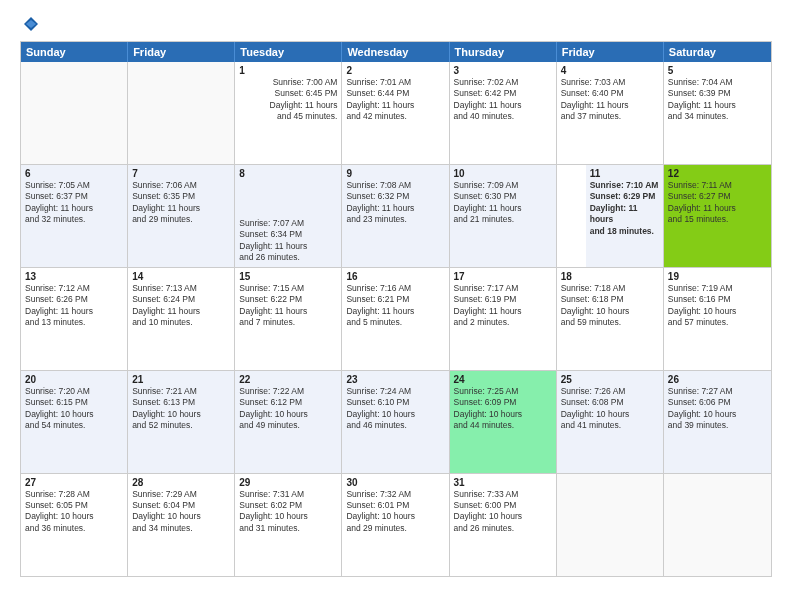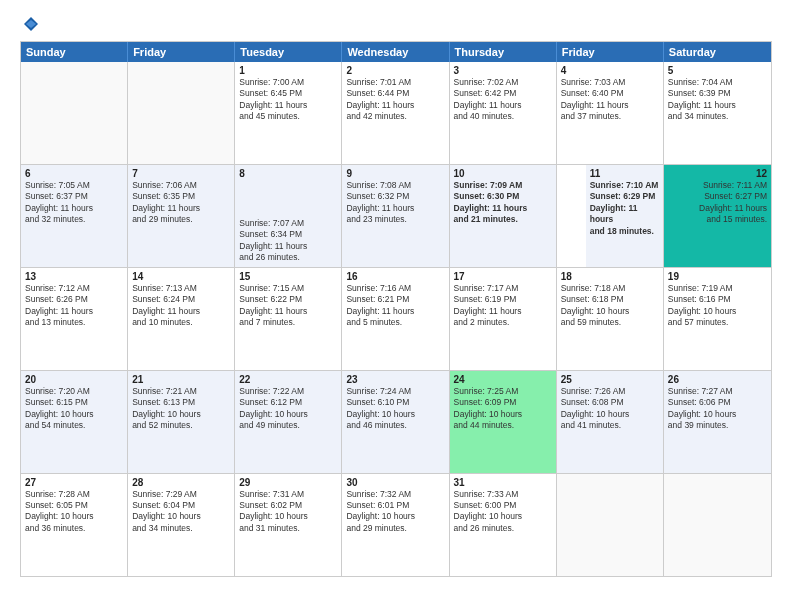--- a/index.html
+++ b/index.html
@@ -141,21 +141,21 @@
         <div class="cal-header-cell">Thursday</div>
         <div class="cal-header-cell">Friday</div>
         <div class="cal-header-cell">Saturday</div>
       </div>
     <div class="cal-body">
     <div class="cal-row">
           <div class="cal-cell empty"></div>
           <div class="cal-cell empty"></div>
           <div class="cal-cell">
             <div class="day-num">1</div>
-            <div class="day-info" style="white-space: pre-line;">Sunrise: 7:00 AM
+            <div class="day-info" style="white-space: pre-line; text-align: right;">Sunrise: 7:00 AM
 Sunset: 6:45 PM
 Daylight: 11 hours
 and 45 minutes.</div>
           </div>
           <div class="cal-cell">
             <div class="day-num">2</div>
             <div class="day-info" style="white-space: pre-line;">Sunrise: 7:01 AM
 Sunset: 6:44 PM
 Daylight: 11 hours
 and 42 minutes.</div>
@@ -206,33 +206,33 @@
           </div>
           <div class="cal-cell alt-row" style="background: rgb(238, 242, 250);">
             <div class="day-num">9</div>
             <div class="day-info" style="white-space: pre-line;">Sunrise: 7:08 AM
 Sunset: 6:32 PM
 Daylight: 11 hours
 and 23 minutes.</div>
           </div>
           <div class="cal-cell alt-row" style="background: rgb(238, 242, 250);">
             <div class="day-num">10</div>
-            <div class="day-info" style="white-space: pre-line; font-weight: bold;">Sunrise: 7:09 AM
+            <div class="day-info" style="white-space: pre-line;">Sunrise: 7:09 AM
 Sunset: 6:30 PM
 Daylight: 11 hours
 and 21 minutes.</div>
           </div>
           <div class="cal-cell alt-row" style="background: rgb(238, 242, 250); margin-left: 29px;">
             <div class="day-num">11</div>
             <div class="day-info" style="white-space: pre-line; font-weight: bold;">Sunrise: 7:10 AM
 Sunset: 6:29 PM
 Daylight: 11 hours
 and 18 minutes.</div>
           </div>
-          <div class="cal-cell alt-row" style="background: #14b8a6; text-align: right;">
+          <div class="cal-cell alt-row" style="background: #84cc16;">
             <div class="day-num">12</div>
             <div class="day-info" style="white-space: pre-line;">Sunrise: 7:11 AM
 Sunset: 6:27 PM
 Daylight: 11 hours
 and 15 minutes.</div>
           </div>
         </div>
         <div class="cal-row">
           <div class="cal-cell">
             <div class="day-num">13</div>

